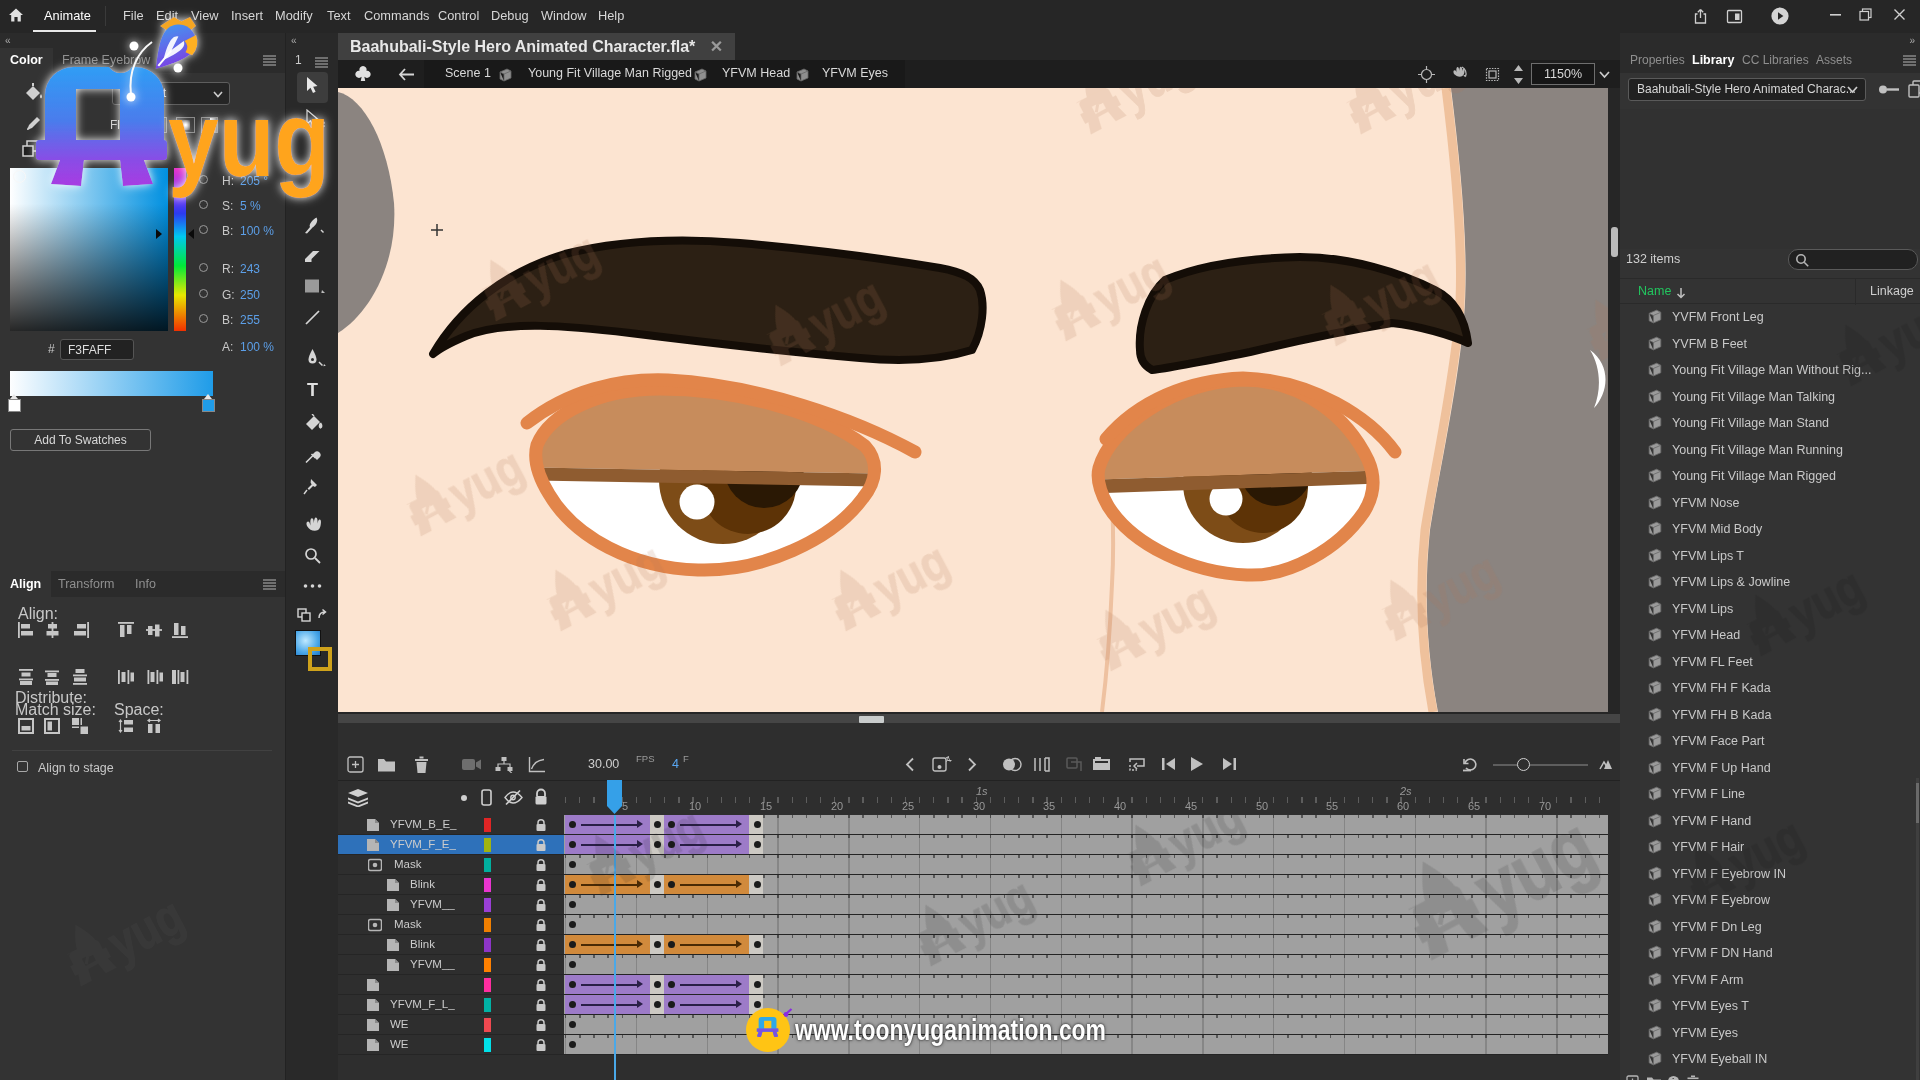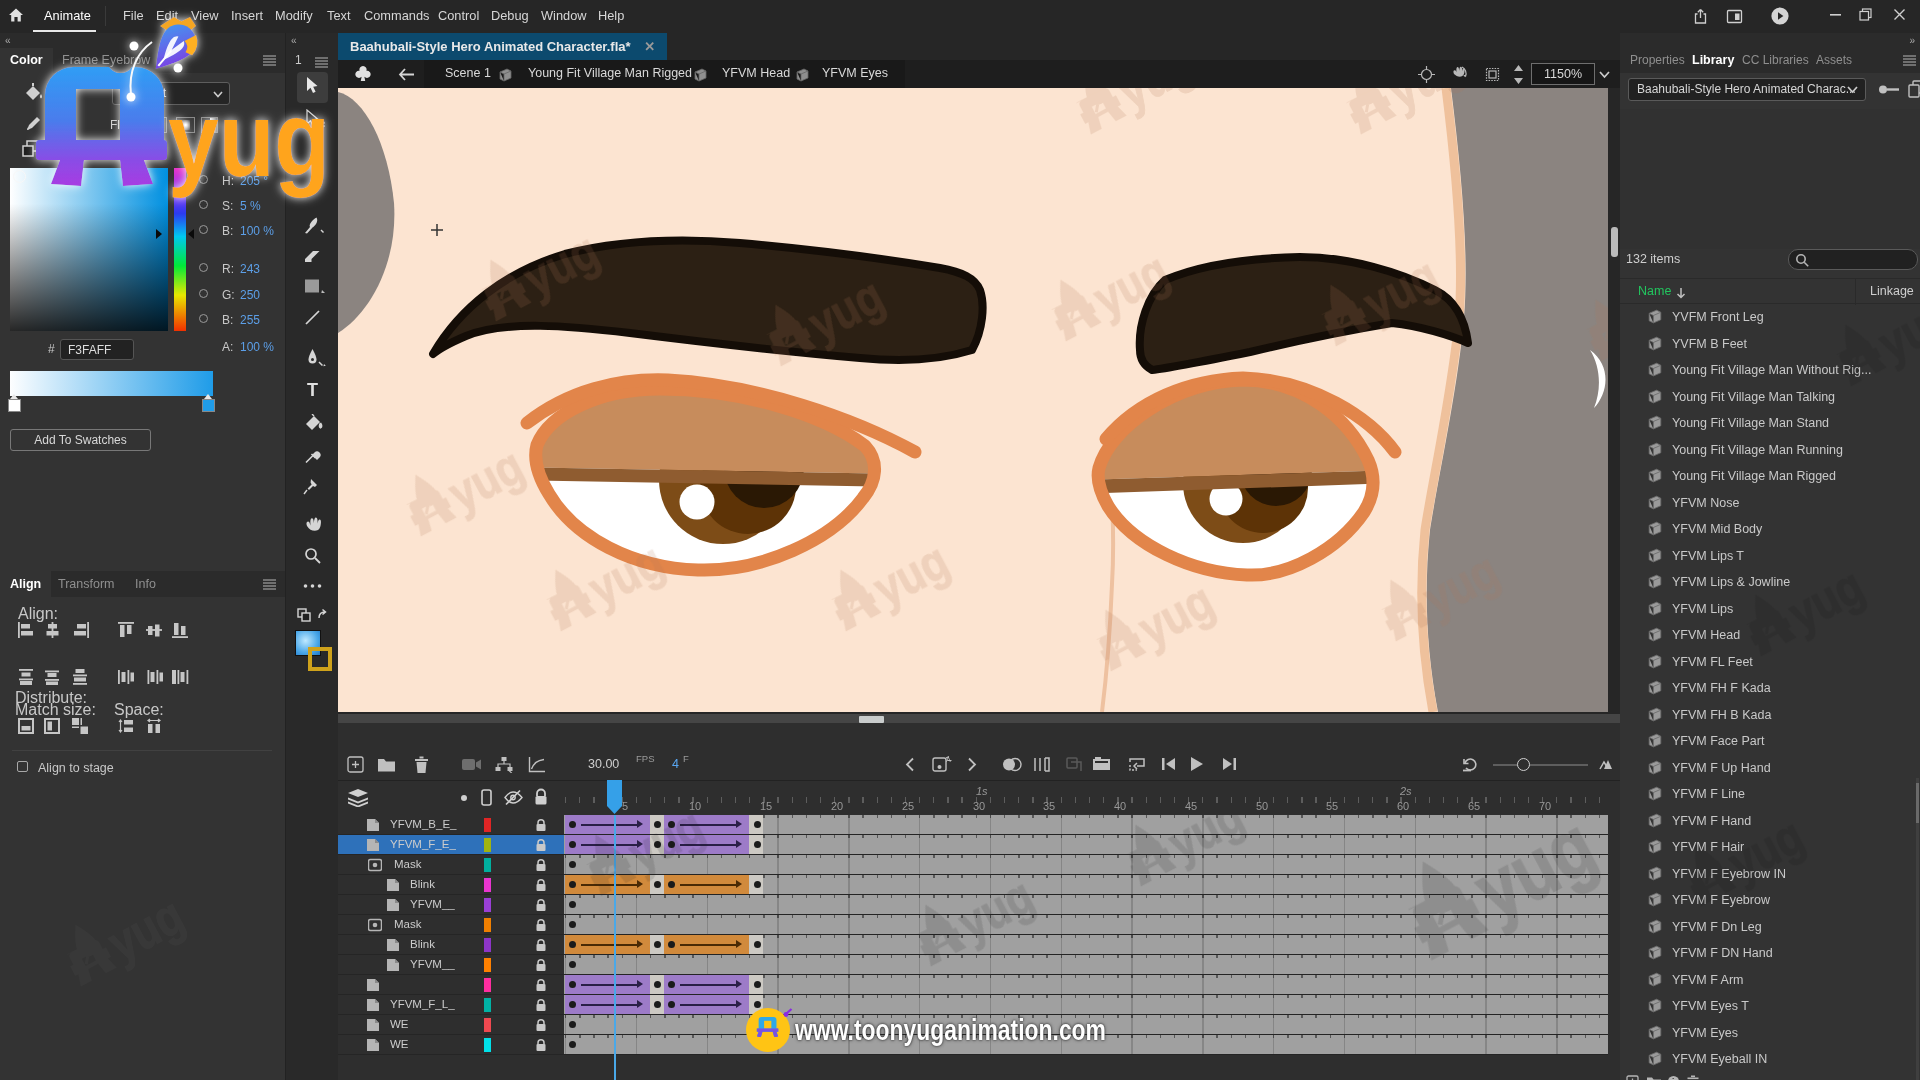--- a/index.html
+++ b/index.html
@@ -59,21 +59,21 @@
 
 #toolstrip { position:absolute; left:285px; top:33px; width:53px; height:1047px; background:#292929;
   border-left:1px solid #222; }
 .tool { position:absolute; left:0; width:53px; text-align:center; color:#cfcfcf; }
 #tool-sel { position:absolute; left:11px; top:39px; width:31px; height:31px; background:#3d3d3d;
   border-radius:4px; }
 
 
 #center { position:absolute; left:338px; top:33px; width:1282px; height:1047px; background:#1d1d1d; }
 #doctabbar { position:absolute; left:0; top:0; width:1282px; height:27px; background:#262626; }
-#doctab { position:absolute; left:0; top:0; height:27px; background:#0c4a6e; color:#e8e8e8; font-size:13px;
+#doctab { position:absolute; left:0; top:0; height:27px; background:#404040; color:#e8e8e8; font-size:16px;
   font-weight:bold; line-height:27px; padding:0 12px; }
 #editbar { position:absolute; left:0; top:27px; width:1282px; height:28px; background:#1e1e1e; }
 .eb { position:absolute; top:6px; font-size:12.5px; color:#d9d9d9; }
 #zoombox { position:absolute; left:1193px; top:3px; width:64px; height:22px; background:#161616;
   border:1px solid #6e6e6e; color:#d8d8d8; font-size:12.5px; line-height:20px; text-align:center; }
 
 
 #stage { position:absolute; left:0; top:55px; width:1270px; height:624px; }
 #vscroll { position:absolute; left:1270px; top:55px; width:12px; height:624px; background:#262626; }
 #vthumb { position:absolute; left:3px; top:139px; width:7px; height:30px; background:#b8b8b8; border-radius:3px; }

